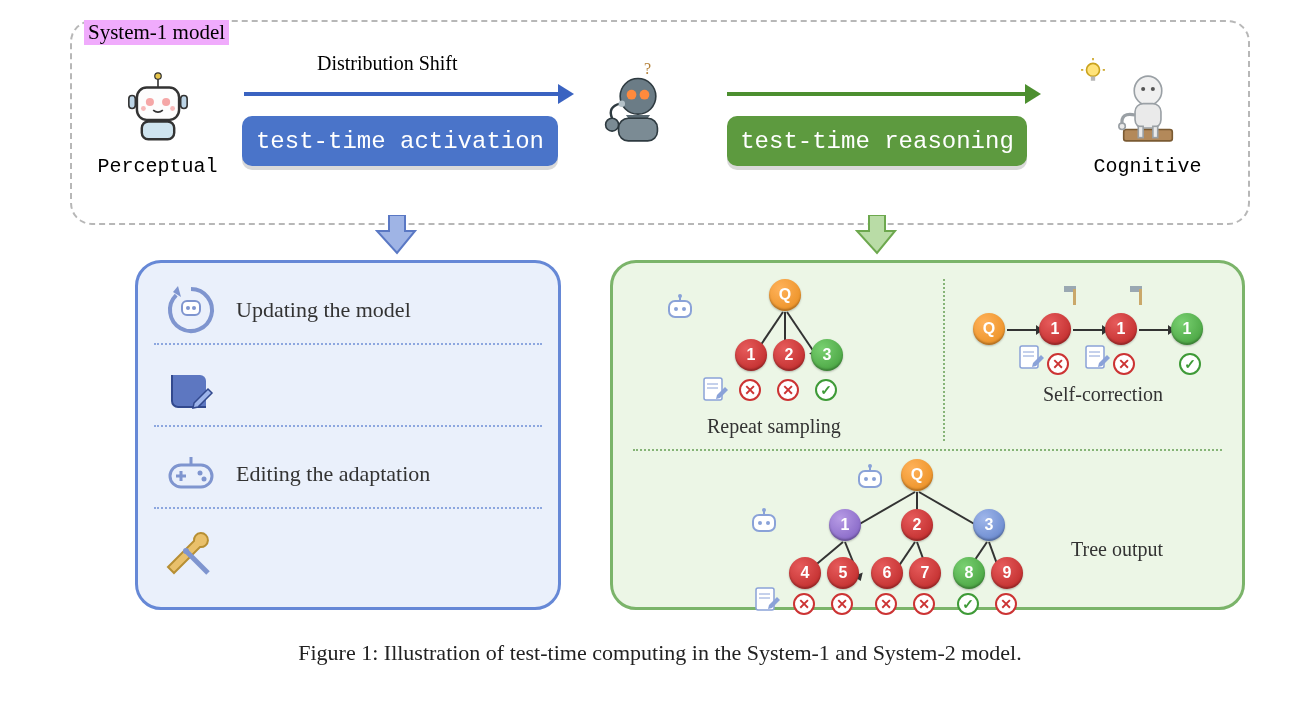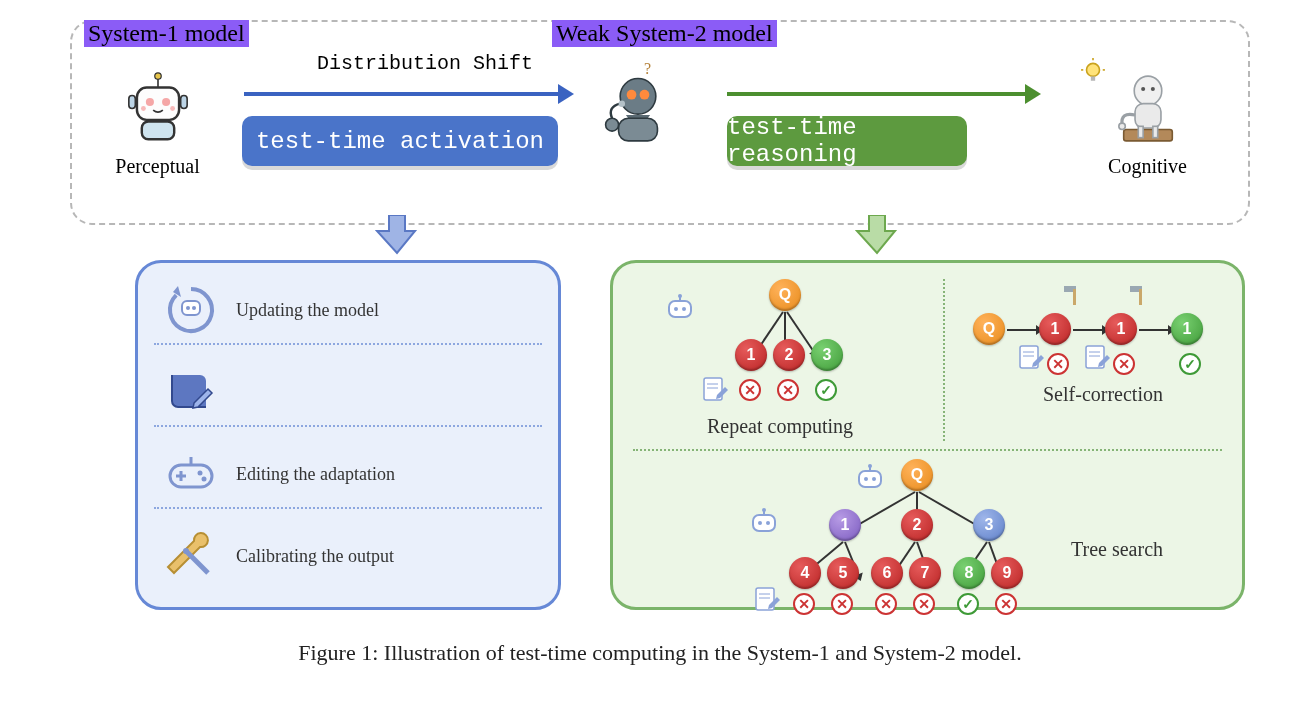--- a/index.html
+++ b/index.html
@@ -12,60 +12,60 @@
     overflow: hidden;
   }
   .canvas { position: absolute; left: 70px; top: 20px; width: 1180px; height: 680px; }
 
   
   .topbox {
     position: absolute; left: 0; top: 0; width: 1180px; height: 205px;
     border: 2px dashed #b7b7b7; border-radius: 22px;
   }
   .toplabel {
-    position: absolute; top: -2px; font-size: 24px; font-family: "Comic Sans MS", cursive;
-    background: #8b5cf6; padding: 0 4px;
+    position: absolute; top: -2px; font-size: 21px; font-family: "Comic Sans MS", cursive;
+    background: #f0abfc; padding: 0 4px;
   }
   .toplabel.left { left: 12px; }
   .toplabel.mid  { left: 480px; }
   .toplabel.right{ left: 940px; }
 
   .overlabel {
     position: absolute; top: 30px; font-size: 20px; font-family: "Comic Sans MS", cursive;
   }
-  .overlabel.dist { left: 245px; font-family: Liberation Mono, monospace; }
+  .overlabel.dist { left: 245px; }
   .overlabel.reason { left: 765px; }
 
   .bigbtn {
     position: absolute; top: 94px; height: 50px; border-radius: 10px;
     color: #fff; font-family: "Courier New", monospace; font-size: 24px;
     display: flex; align-items: center; justify-content: center;
     box-shadow: 0 4px 0 rgba(0,0,0,0.15);
   }
   .bigbtn.blue  { left: 170px; width: 316px; background: #4a74c9; }
-  .bigbtn.green { left: 655px; width: 240px; background: #5d9a3f; }
+  .bigbtn.green { left: 655px; width: 300px; background: #5d9a3f; }
 
   .arrow {
     position: absolute; top: 70px; height: 4px;
   }
   .arrow.blue  { left: 172px; width: 316px; background: #3a63c1; }
   .arrow.green { left: 655px; width: 300px; background: #4c8f2f; }
   .arrow::after {
     content: ""; position: absolute; right: -14px; top: -8px;
     border-left: 16px solid; border-top: 10px solid transparent; border-bottom: 10px solid transparent;
   }
   .arrow.blue::after  { border-left-color: #3a63c1; }
   .arrow.green::after { border-left-color: #4c8f2f; }
 
   .robot {
     position: absolute; width: 115px; height: 110px; top: 46px;
     display: flex; flex-direction: column; align-items: center;
   }
   .robot .under {
-    margin-top: 6px; font-size: 20px; font-family: Liberation Serif, serif;
+    margin-top: 6px; font-size: 20px; font-family: Liberation Mono, monospace;
   }
   .robot svg { width: 96px; height: 96px; }
   .robot.left  { left: 28px; }
   .robot.mid   { left: 508px; }
   .robot.right { left: 1018px; justify-content: space-between; }
 
   
   .chevdown {
     position: absolute; width: 44px; height: 40px;
   }
@@ -75,21 +75,21 @@
 
   
   .panel {
     position: absolute; border-radius: 26px; border: 3px solid;
   }
   .panel.blue  { left: 65px;  top: 240px; width: 426px; height: 350px; border-color: #6688d6; background: #eaf0fb; }
   .panel.green { left: 540px; top: 240px; width: 635px; height: 350px; border-color: #7bb46a; background: #ecf6e6; }
 
   .panel.blue .row {
     display: flex; align-items: center; gap: 18px; padding: 20px 26px 6px 26px;
-    font-size: 18px; font-family: "Comic Sans MS", cursive; color: #333;
+    font-size: 22px; font-family: "Comic Sans MS", cursive; color: #333;
   }
   .panel.blue .row:not(:last-child) {
     border-bottom: 2px dotted #8da7df; margin: 0 16px 0 16px; padding-left: 10px; padding-right: 10px;
   }
   .panel.blue .ico { width: 54px; height: 54px; flex-shrink: 0; }
   .panel.blue .ico svg { width: 54px; height: 54px; }
 
   
   .panel.green .grid {
     position: absolute; inset: 10px;
@@ -134,21 +134,20 @@
   .idea svg { width:26px; height:26px; }
   .qmark { position:absolute; font-size: 16px; color:#b5823a; font-family: "Comic Sans MS", cursive; }
 </style>
 </head>
 <body>
 
 <div class="canvas">
 
   <div class="topbox">
     <span class="toplabel left">System-1 model</span>
-    <span class="toplabel mid">Weak System-2 model</span>
 
     <span class="overlabel dist">Distribution Shift</span>
 
     <div class="arrow blue"></div>
     <div class="arrow green"></div>
 
     <div class="bigbtn blue">test-time activation</div>
     <div class="bigbtn green">test-time reasoning</div>
 
     <div class="robot left">
@@ -255,21 +254,20 @@
       <span>Editing the adaptation</span>
     </div>
     <div class="row">
       <span class="ico">
         <svg viewBox="0 0 54 54">
             <path d="M10 44 L36 18 a7 7 0 1 0 -6 -6 L4 38 Z" fill="#e9c06b" stroke="#b78f33" stroke-width="2"></path>
             <path d="M44 44 L22 22" stroke="#7f95cf" stroke-width="5"></path>
             <circle cx="22" cy="22" r="3" fill="#7f95cf"></circle>
           </svg>
       </span>
-      <span>Calibrating the output</span>
     </div>
   </div>
 
   <div class="panel green">
     <div class="grid">
       <div class="vline"></div>
       <div class="hline"></div>
 
       <div class="tinyrobot" style="left:40px; top:20px;">
         <svg viewBox="0 0 34 34">
@@ -291,21 +289,21 @@
         <svg viewBox="0 0 28 28">
             <rect x="3" y="3" width="18" height="22" rx="2" fill="#fff" stroke="#8aa2d8" stroke-width="1.5"></rect>
             <line x1="6" y1="9" x2="17" y2="9" stroke="#8aa2d8"></line>
             <line x1="6" y1="13" x2="17" y2="13" stroke="#8aa2d8"></line>
             <path d="M16 20 l8 -8 3 3 -8 8 -4 1 Z" fill="#8aa2d8"></path>
           </svg>
       </div>
       <div class="mark no" style="left:116px; top:106px;">✕</div>
       <div class="mark no" style="left:154px; top:106px;">✕</div>
       <div class="mark ok" style="left:192px; top:106px;">✓</div>
-      <div class="mini-label rs">Repeat computing</div>
+      <div class="mini-label rs">Repeat sampling</div>
 
       <div class="node orange" style="left:350px; top:40px;">Q</div>
       <div class="edge" style="left:384px; top:56px; width:30px;"></div>
       <div class="node red" style="left:416px; top:40px;">1</div>
       <div class="edge" style="left:450px; top:56px; width:30px;"></div>
       <div class="node red" style="left:482px; top:40px;">1</div>
       <div class="edge" style="left:516px; top:56px; width:30px;"></div>
       <div class="node green" style="left:548px; top:40px;">1</div>
       <div class="hammer" style="left:438px; top:10px;">
         <svg viewBox="0 0 26 26">
@@ -388,18 +386,18 @@
             <path d="M16 20 l8 -8 3 3 -8 8 -4 1 Z" fill="#8aa2d8"></path>
           </svg>
       </div>
       <div class="mark no" style="left:170px; top:320px;">✕</div>
       <div class="mark no" style="left:208px; top:320px;">✕</div>
       <div class="mark no" style="left:252px; top:320px;">✕</div>
       <div class="mark no" style="left:290px; top:320px;">✕</div>
       <div class="mark ok" style="left:334px; top:320px;">✓</div>
       <div class="mark no" style="left:372px; top:320px;">✕</div>
 
-      <div class="mini-label ts">Tree search</div>
+      <div class="mini-label ts">Tree output</div>
     </div>
   </div>
 
   <div class="caption">Figure 1: Illustration of test-time computing in the System-1 and System-2 model.</div>
 </div>
 
 </body></html>

